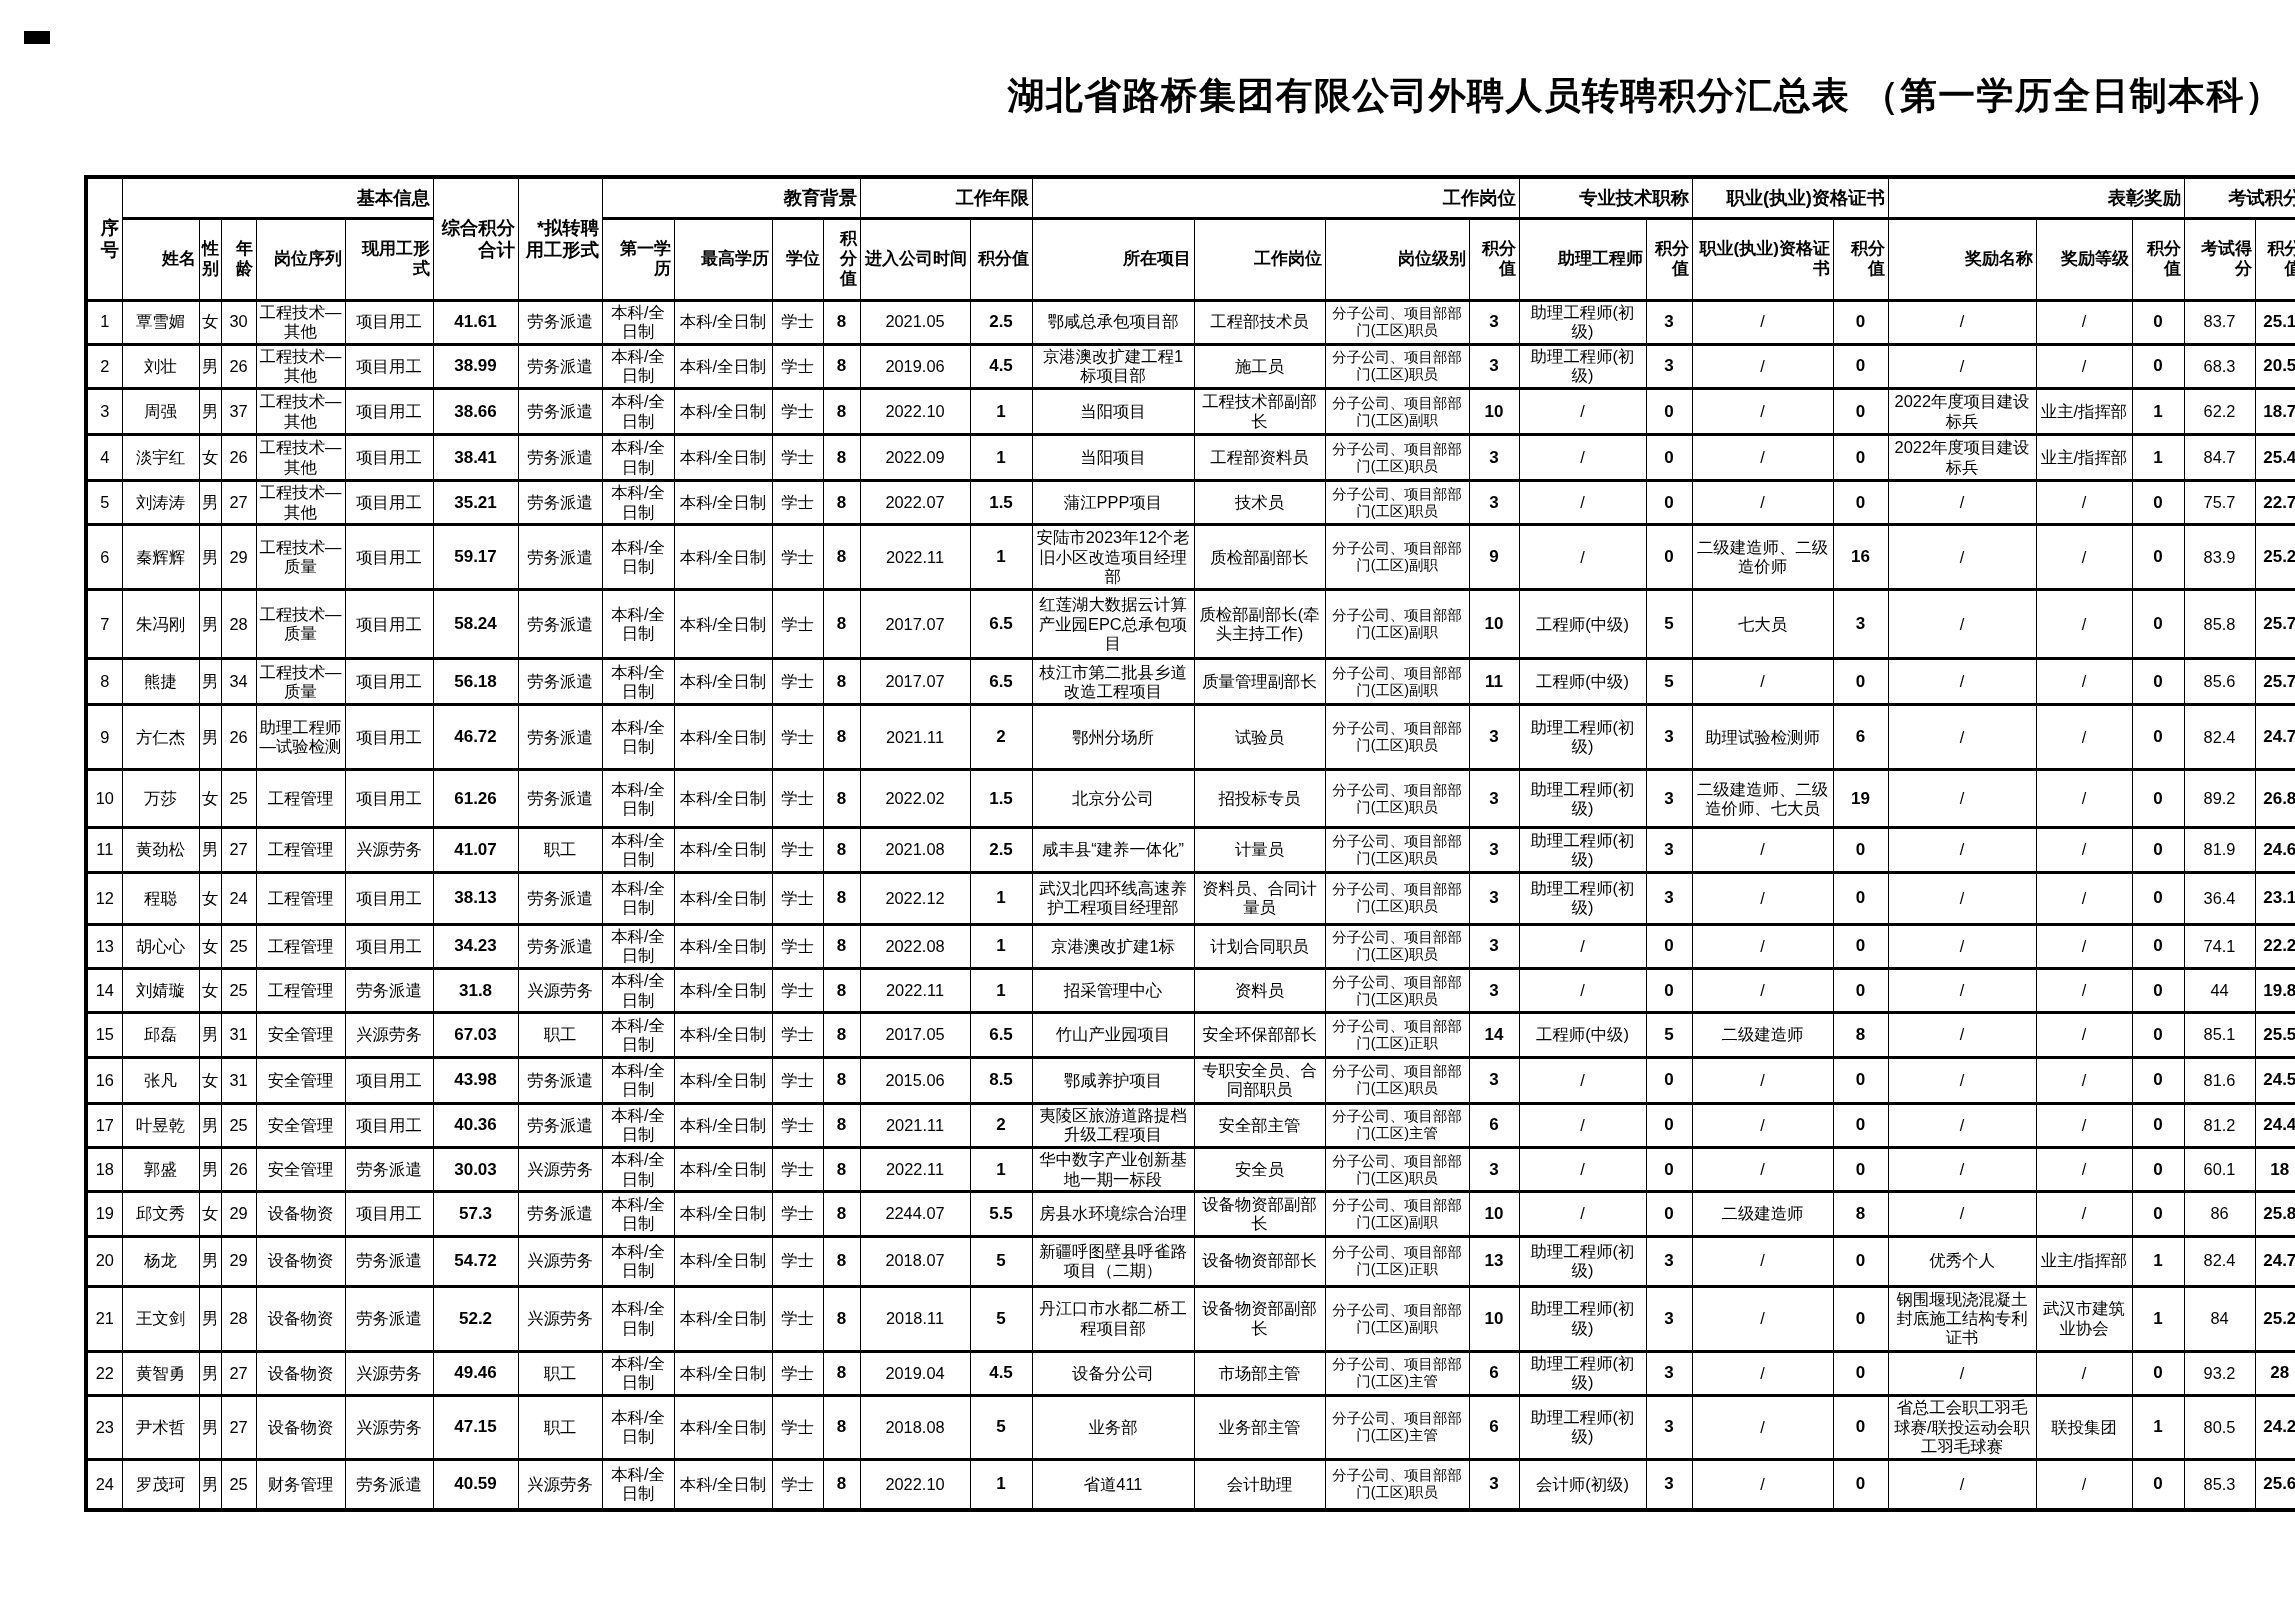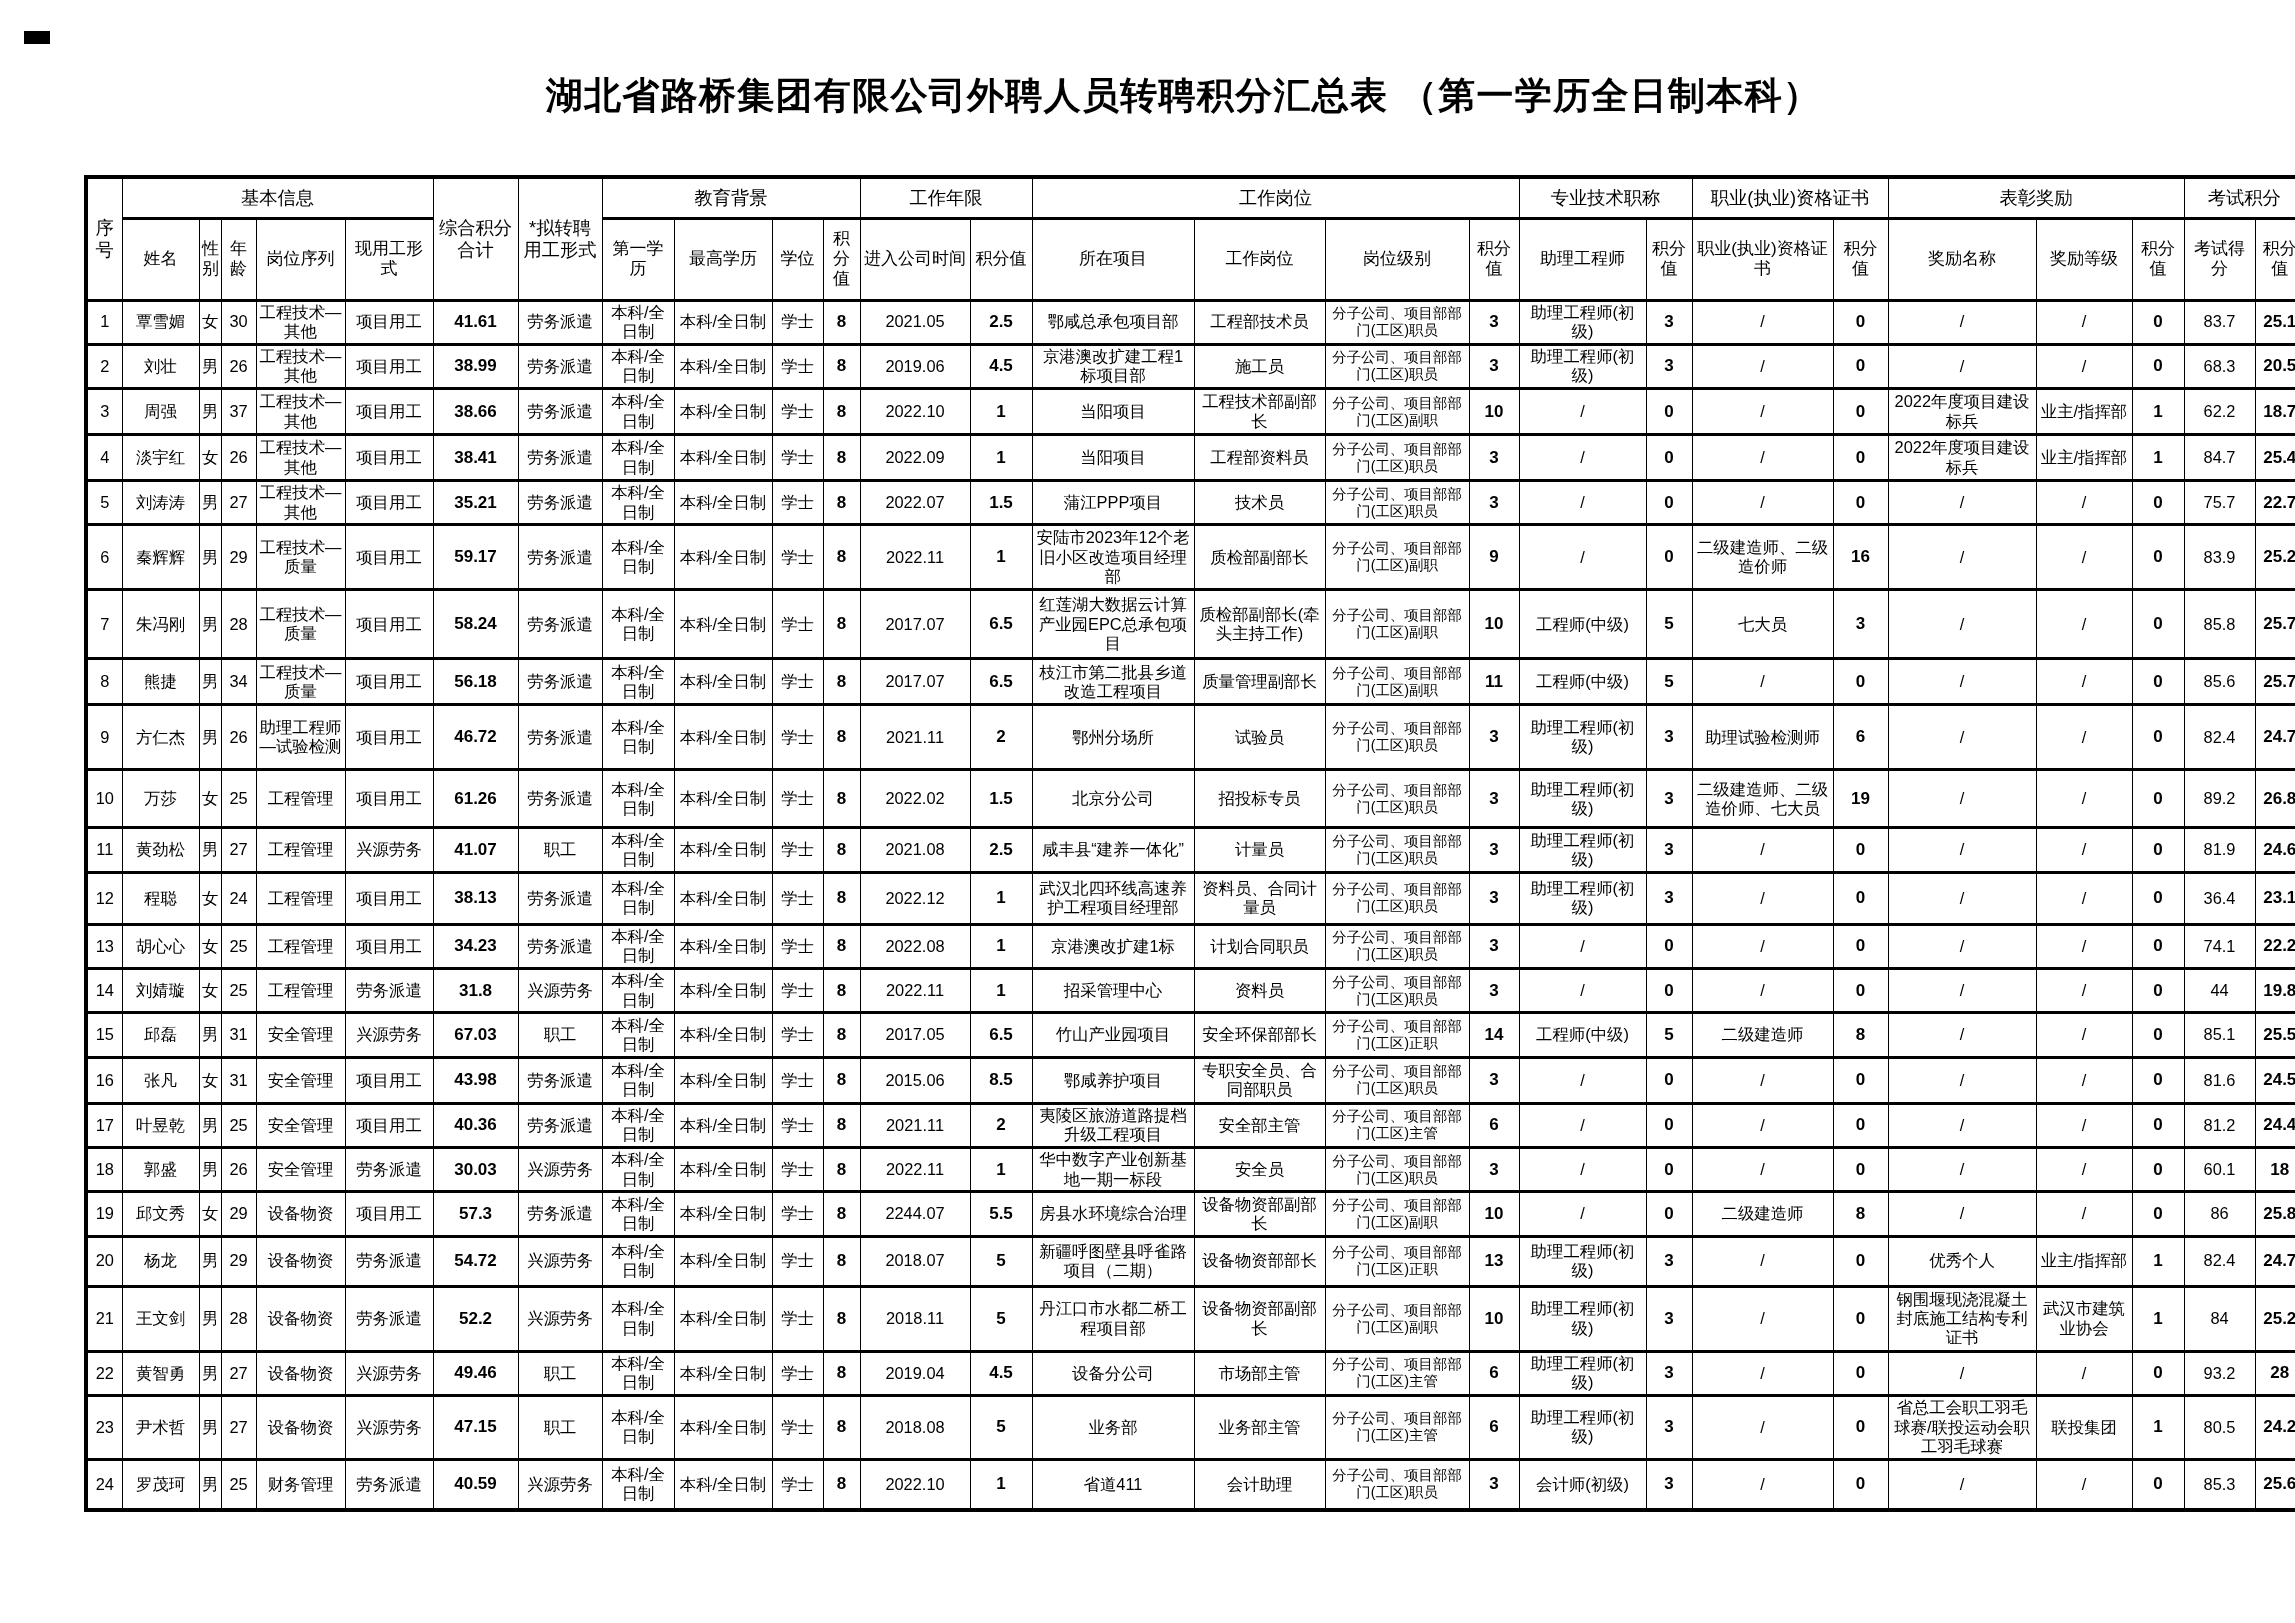--- a/index.html
+++ b/index.html
@@ -1,26 +1,26 @@
 <!DOCTYPE html>
 <html style="font-size:10.5px"><head>
 <meta charset="utf-8">
 <style>
   html,body{margin:0;padding:0;background:#ffffff;}
   body{width:2295px;height:1623px;position:relative;font-family:"Liberation Sans","DejaVu Sans",sans-serif;color:#000;}
   .corner-mark{position:absolute;left:23.6px;top:31px;width:26px;height:13px;background:#000;}
-  .page-title{position:absolute;left:84px;top:71px;width:2199px;text-align:center;
+  .page-title{position:absolute;left:84px;top:71px;width:2199px;text-align:right;
     font-size:37px;font-weight:bold;letter-spacing:1.3px;}
   .score-table{position:absolute;left:84px;top:175px;width:2218px;
     border-collapse:collapse;table-layout:fixed;border:4.6px solid #000;}
   .score-table th,.score-table td{
     border:1.3px solid #000;border-top-width:3.3px;border-bottom-width:3.3px;
     text-align:center;vertical-align:middle;padding:1.3px 2.6px;
     word-break:break-all;overflow:hidden;line-height:1.18;}
-  .score-table th{font-weight:normal;font-size:18.3px;}
+  .score-table th{font-weight:bold;font-size:18.3px;text-align:right;}
   .score-table thead tr.grp{height:41px;}
   .score-table thead tr.sub{height:82px;}
   .score-table thead tr.sub th{font-size:17px;}
   .score-table td{font-size:16.4px;font-weight:normal;}
   .score-table td.b{font-weight:bold;font-size:17px;}
   .score-table td:nth-child(17){font-size:14.4px;}
 </style>
 </head>
 <body>
 

